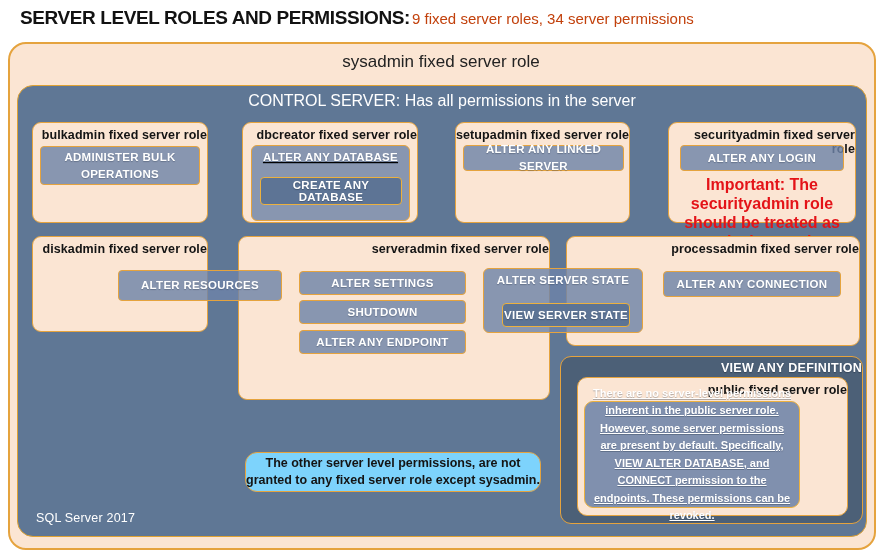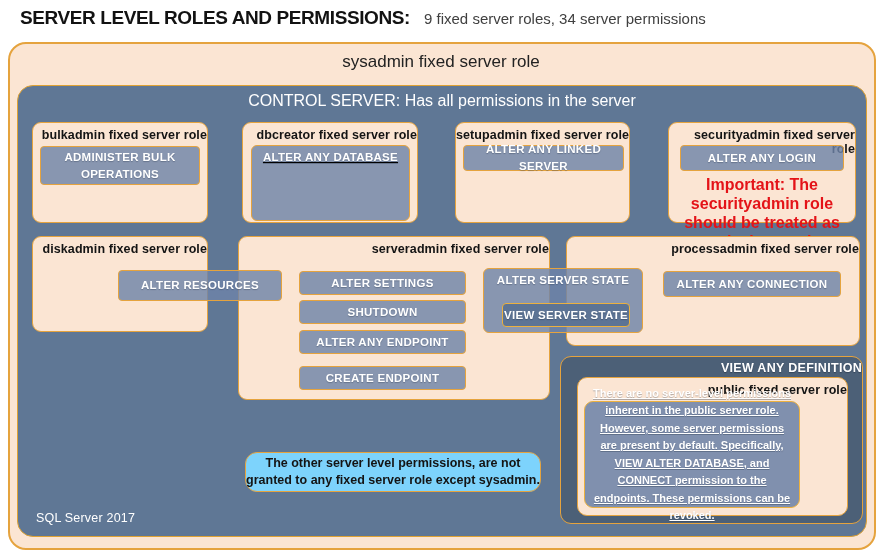--- a/index.html
+++ b/index.html
@@ -5,21 +5,21 @@
   html,body { margin:0; padding:0; background:#ffffff; }
   .canvas {
     position:relative; width:883px; height:558px; background:#ffffff;
     font-family:"Liberation Sans", sans-serif; overflow:hidden;
   }
   .abs { position:absolute; }
 
   
   .main-title { left:20px; top:7px; white-space:nowrap; }
   .main-title .big { font-size:19px; font-weight:bold; color:#121212; letter-spacing:-0.4px; }
-  .main-title .small { font-size:15px; font-weight:400; color:#404040; margin-left:14px; }
+  .main-title .small { font-size:15px; font-weight:400; color:#c2410c; margin-left:2px; }
 
   
   .sysadmin-box { left:8px; top:42px; width:864px; height:504px;
     background:#FBE5D3; border:2px solid #E5A33E; border-radius:18px; }
   .sysadmin-title { left:8px; top:52px; width:866px; text-align:center;
     font-size:17px; font-weight:400; color:#222222; }
 
   
   .control-box { left:17px; top:85px; width:848px; height:450px;
     background:#5F7795; border:1px solid #DFA233; border-radius:16px; }
@@ -87,20 +87,21 @@
 
   <div class="abs rolebox" style="left:32px; top:122px; width:176px; height:101px;">
     <span class="rolehead">bulkadmin fixed server role</span>
     <div class="abs perm" style="left:7px; top:23px; width:160px; height:39px;">ADMINISTER BULK OPERATIONS</div>
   </div>
 
   <div class="abs rolebox" style="left:242px; top:122px; width:176px; height:101px;">
     <span class="rolehead">dbcreator fixed server role</span>
     <div class="abs perm-wrap" style="left:8px; top:22px; width:159px; height:76px;text-decoration:underline;">
       <span class="wrap-head">ALTER ANY DATABASE</span>
+      <div class="abs perm-nested" style="left:8px; top:31px; width:142px; height:28px;">CREATE ANY DATABASE</div>
     </div>
   </div>
 
   <div class="abs rolebox" style="left:455px; top:122px; width:175px; height:101px;">
     <span class="rolehead">setupadmin fixed server role</span>
     <div class="abs perm" style="left:7px; top:22px; width:161px; height:26px;">ALTER ANY LINKED SERVER</div>
   </div>
 
   <div class="abs rolebox" style="left:668px; top:122px; width:188px; height:101px;">
     <span class="rolehead">securityadmin fixed server role</span>
@@ -110,21 +111,20 @@
 
   <div class="abs rolebox" style="left:32px; top:236px; width:176px; height:96px;">
     <span class="rolehead">diskadmin fixed server role</span>
   </div>
 
   <div class="abs rolebox" style="left:238px; top:236px; width:312px; height:164px;">
     <span class="rolehead">serveradmin fixed server role</span>
     <div class="abs perm" style="left:60px; top:34px; width:167px; height:24px;">ALTER SETTINGS</div>
     <div class="abs perm" style="left:60px; top:63px; width:167px; height:24px;">SHUTDOWN</div>
     <div class="abs perm" style="left:60px; top:93px; width:167px; height:24px;">ALTER ANY ENDPOINT</div>
-    <div class="abs perm" style="left:60px; top:129px; width:167px; height:24px;">CREATE ENDPOINT</div>
   </div>
 
   <div class="abs rolebox" style="left:566px; top:236px; width:294px; height:110px;">
     <span class="rolehead">processadmin fixed server role</span>
     <div class="abs perm" style="left:96px; top:34px; width:178px; height:26px;">ALTER ANY CONNECTION</div>
   </div>
 
   <div class="abs perm" style="left:118px; top:270px; width:164px; height:31px;">ALTER RESOURCES</div>
 
   <div class="abs perm-wrap" style="left:483px; top:268px; width:160px; height:65px;">

